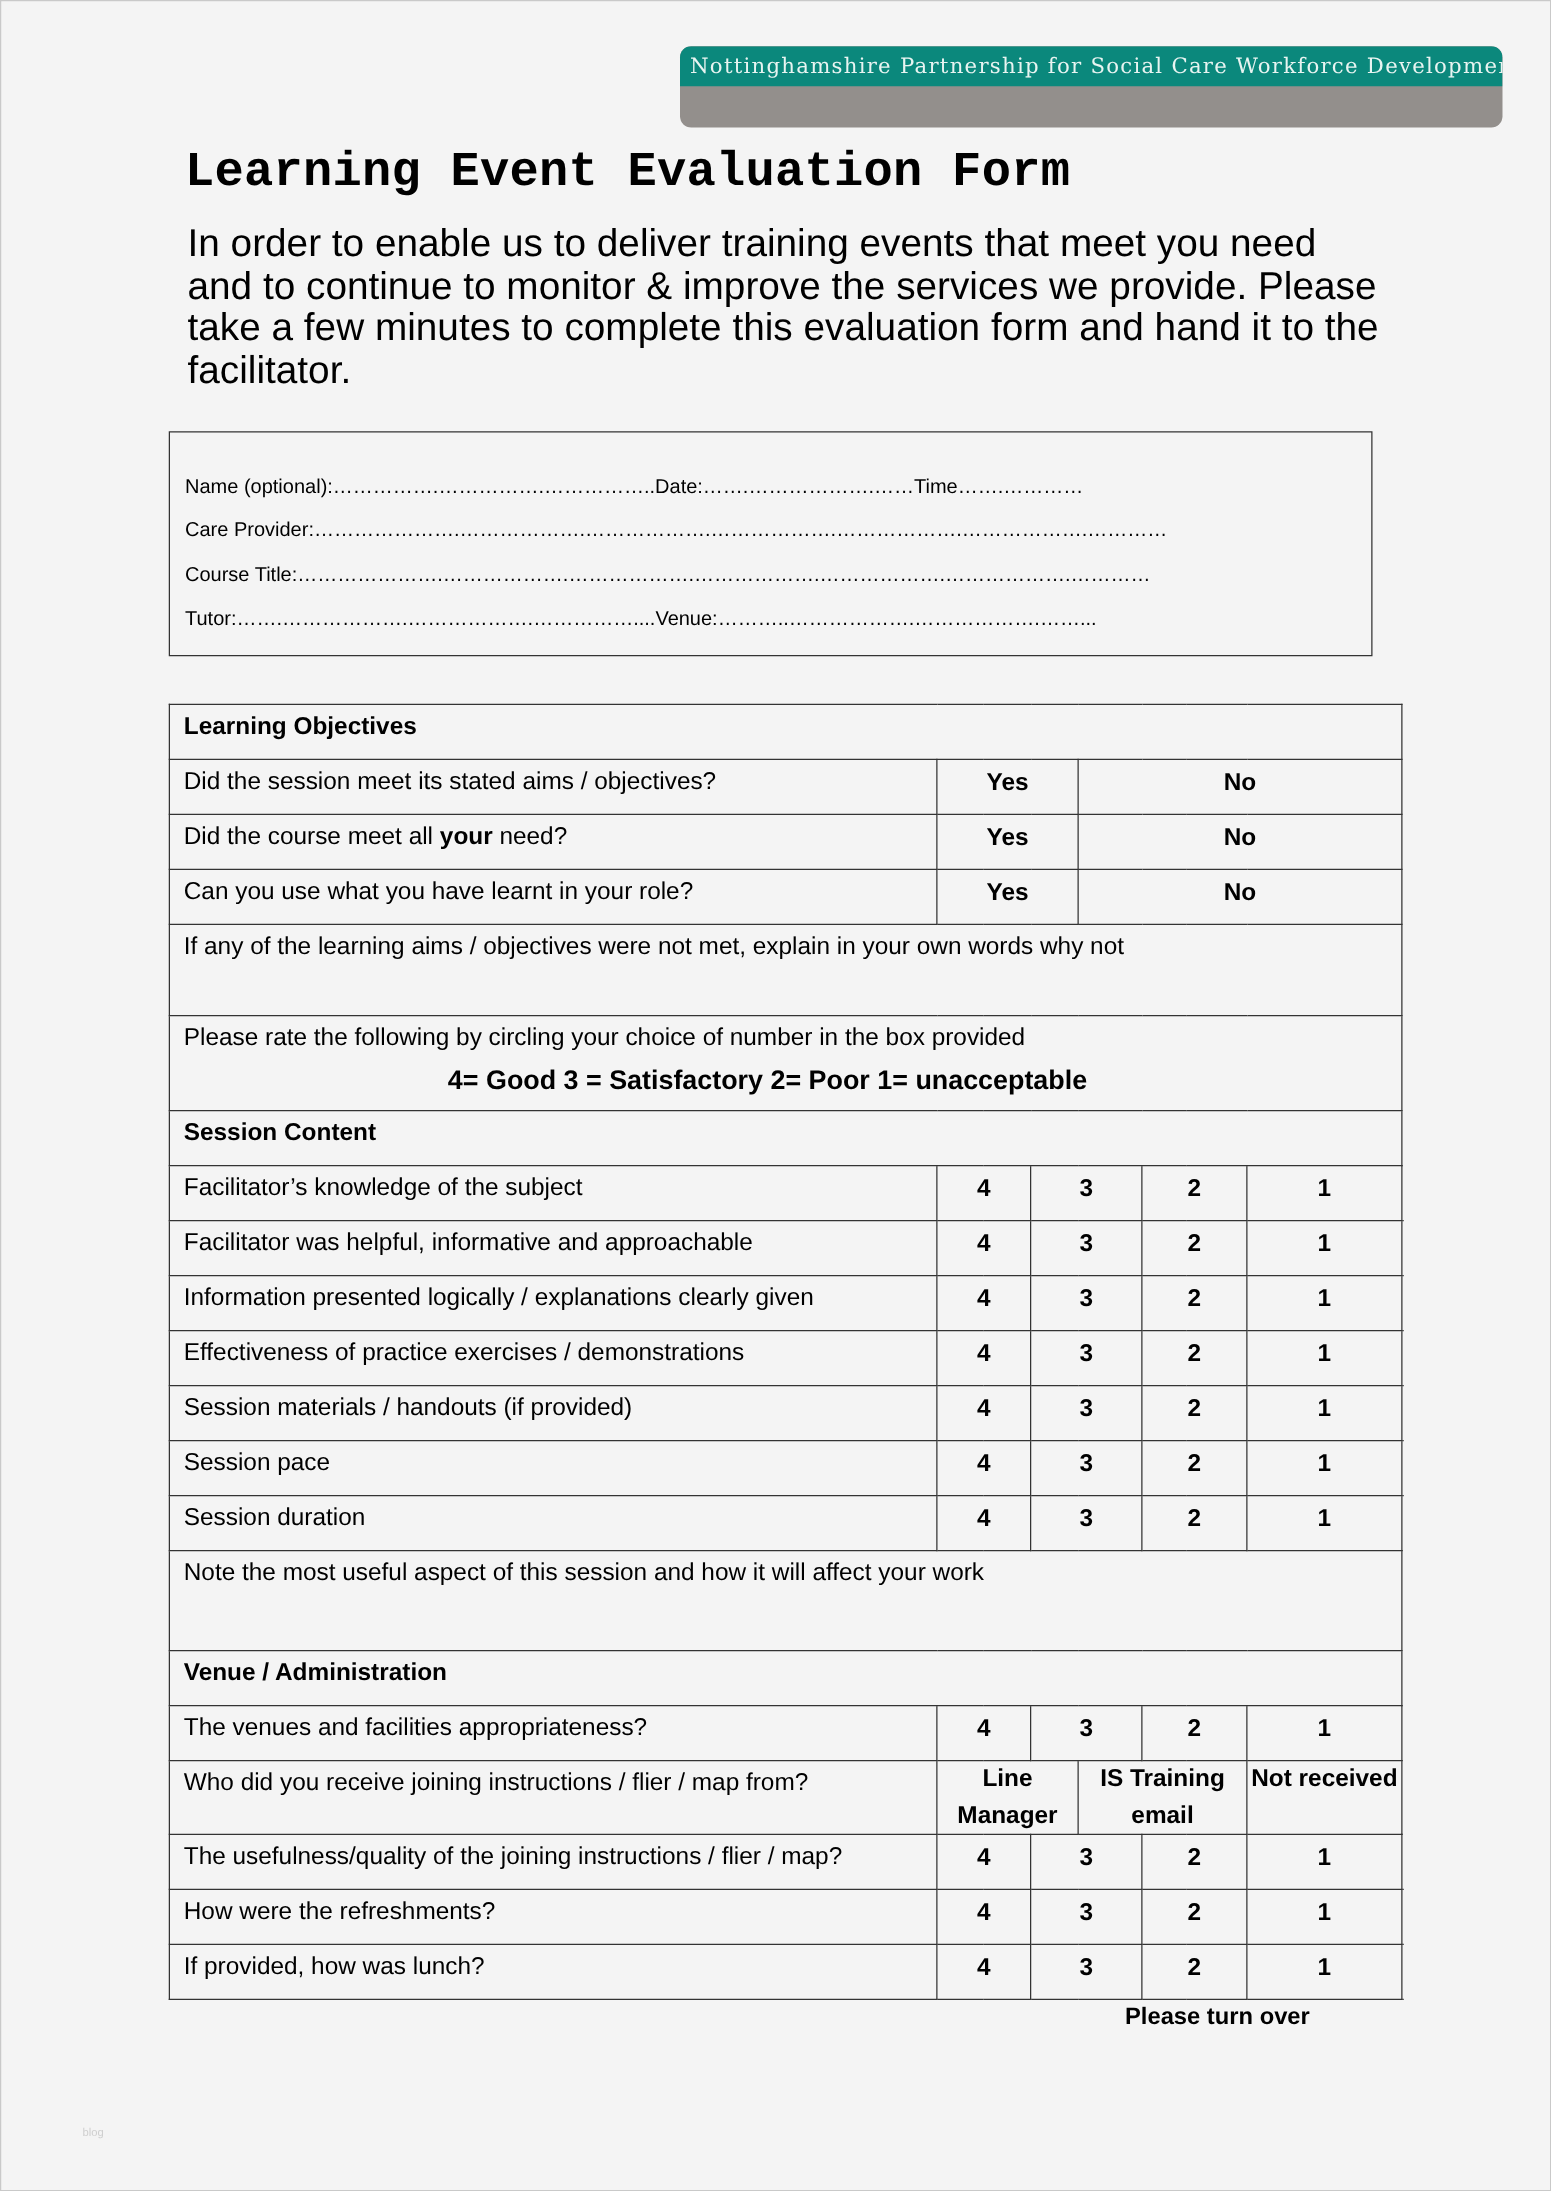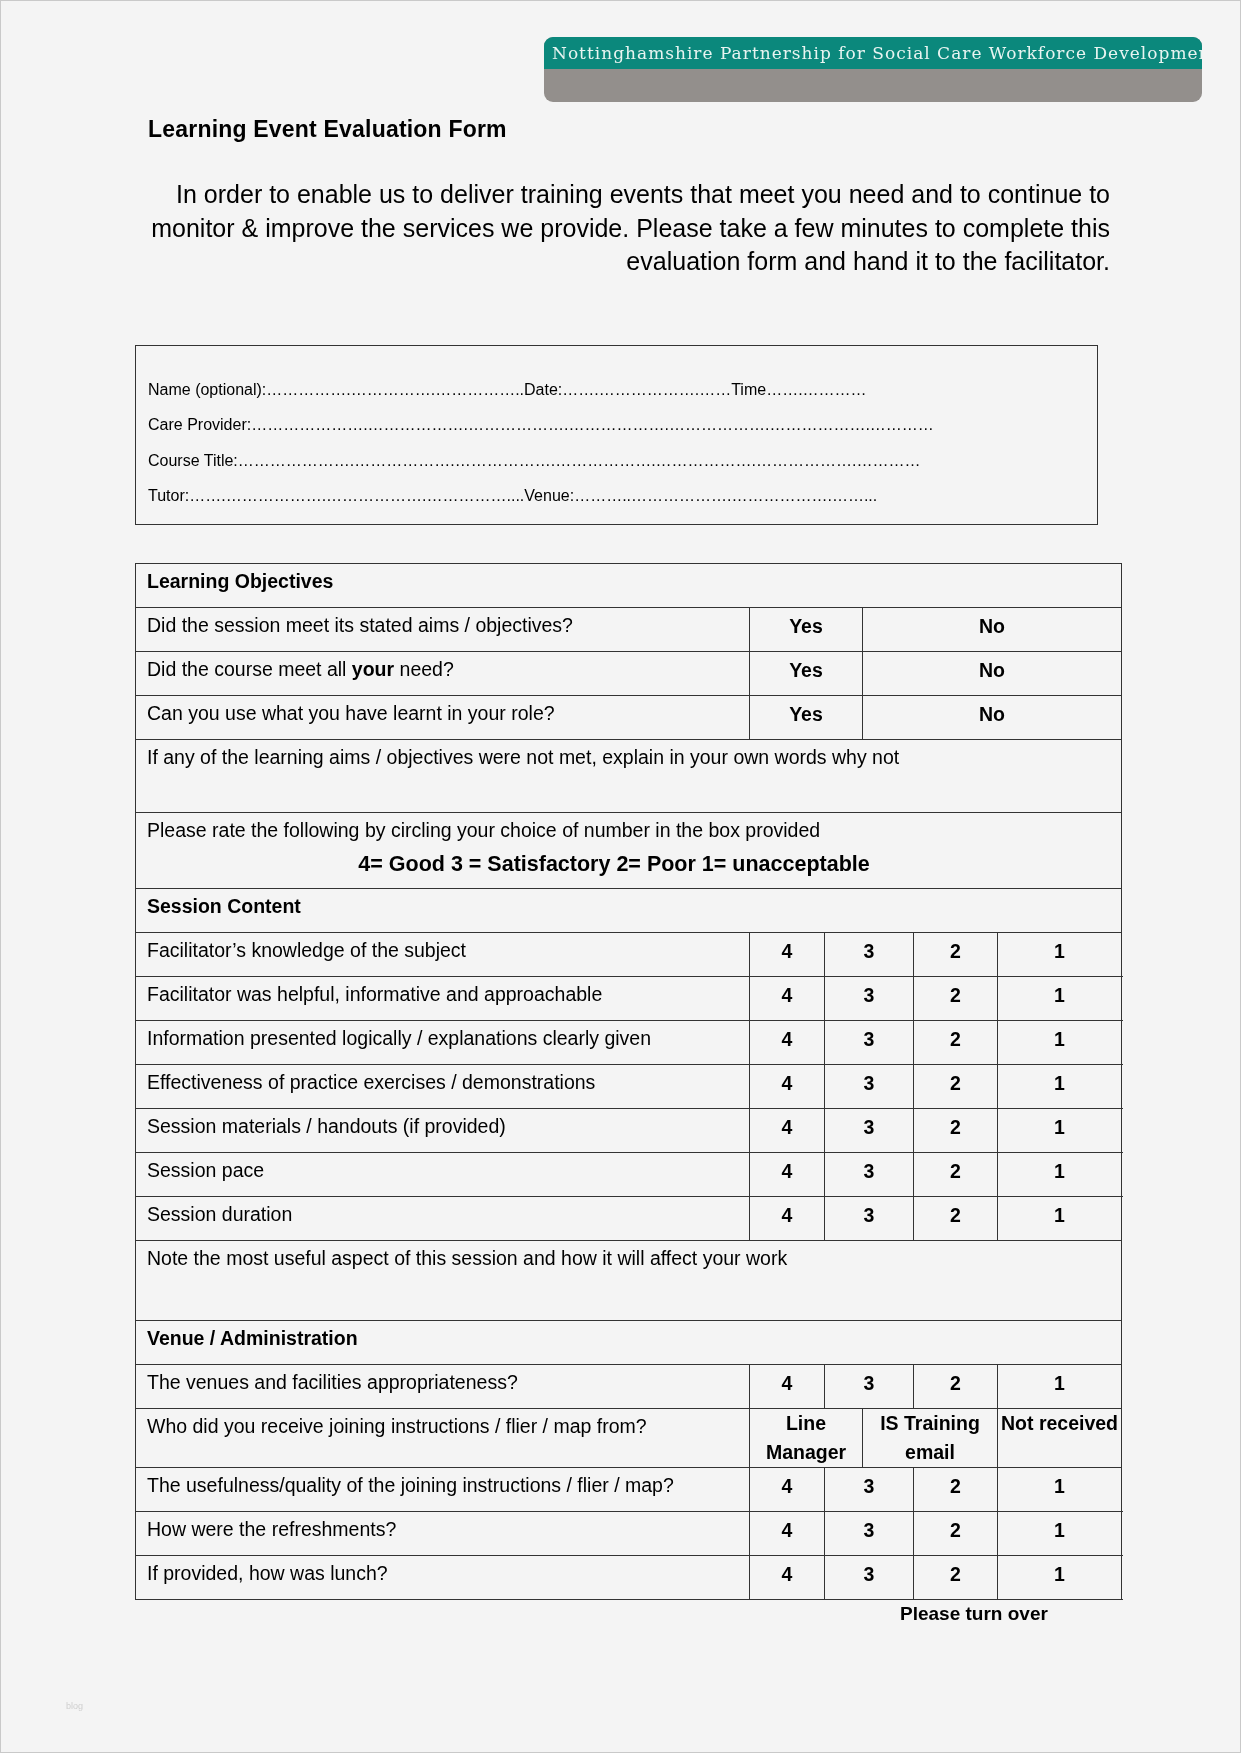--- a/index.html
+++ b/index.html
@@ -4,22 +4,22 @@
   <style>
     html, body { margin: 0; padding: 0; }
     body {
       width: 1241px; height: 1753px; background: #f4f4f4;
       font-family: "Liberation Sans", sans-serif; color: #000;
       position: relative; overflow: hidden;
     }
     .page-frame { position: absolute; left: 0; top: 0; width: 1239px; height: 1751px; border: 1px solid #c9c9c9; }
     .banner { position: absolute; left: 544px; top: 37px; width: 658px; height: 65px; border-radius: 9px; overflow: hidden; background: #938f8c; }
     .banner-top { height: 32px; background: #0b887c; color: #e8f4f1; font-family: "DejaVu Serif", serif; font-size: 17px; letter-spacing: 1px; line-height: 32px; padding-left: 8px; white-space: nowrap; }
-    .title { position: absolute; left: 148px; top: 116px; font-size: 23px; font-weight: bold; letter-spacing: 0.2px; }
-    .intro { position: absolute; left: 150px; top: 178px; width: 960px; font-size: 25px; line-height: 33.5px; text-align: right; }
+    .title { position: absolute; left: 148px; top: 116px; font-size: 39px; font-weight: bold; letter-spacing: 0.2px; font-family: Liberation Mono, monospace; }
+    .intro { position: absolute; left: 150px; top: 178px; width: 960px; font-size: 31px; line-height: 33.5px; }
     .details { position: absolute; left: 135px; top: 345px; width: 963px; height: 180px; border: 1px solid #333; box-sizing: border-box; }
     .details .line { position: absolute; left: 12px; font-size: 16px; white-space: nowrap; }
     table.form { position: absolute; left: 135px; top: 563px; width: 986px; border-collapse: collapse; table-layout: fixed; padding-left: 17px; }
     table.form td { border: 1.5px solid #333; padding: 0; vertical-align: top; font-size: 19.5px; }
     td.q { padding: 6px 0 0 11px !important; margin-top: 15px; }
     td.sec { font-weight: bold; font-size: 23px; padding: 6px 0 0 11px !important; }
     td.yn { text-align: center; font-weight: bold; font-size: 23px; padding-top: 7px !important; }
     td.rt { text-align: center; font-weight: bold; font-size: 23px; padding-top: 7px !important; }
     td.src { text-align: center; font-weight: bold; font-size: 16.5px; line-height: 29px; padding-top: 0 !important; }
     .scale { text-align: center; font-weight: bold; font-size: 21.5px; margin-top: 10px; padding-right: 40px; }

